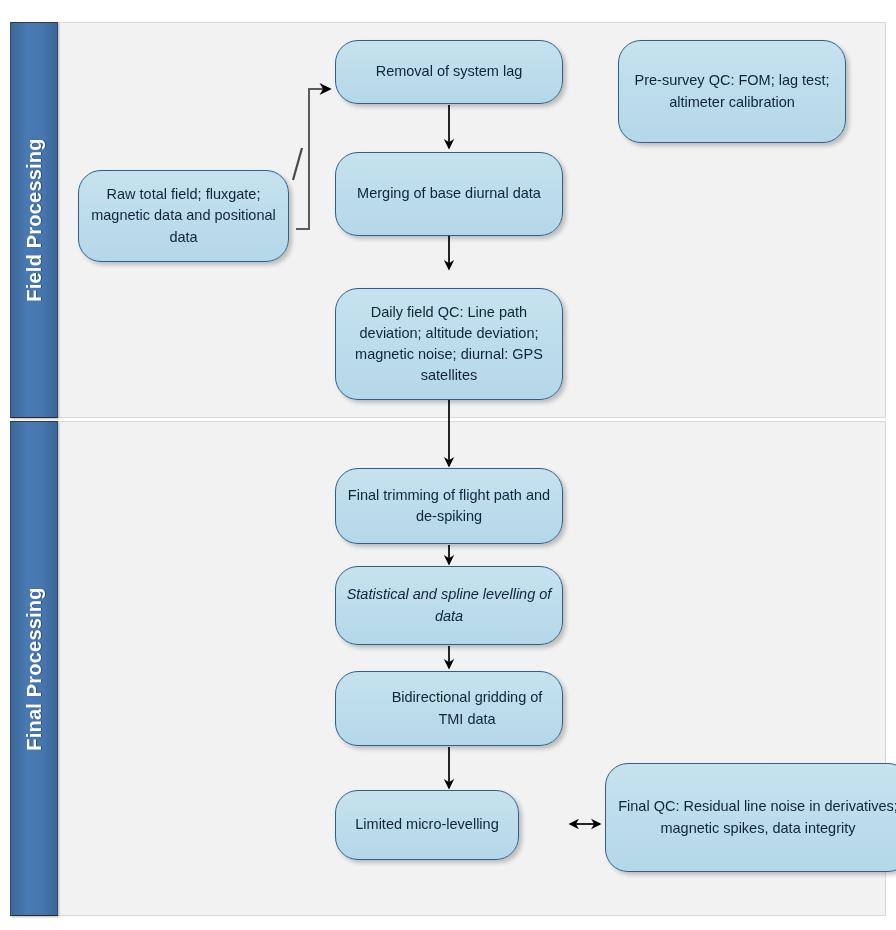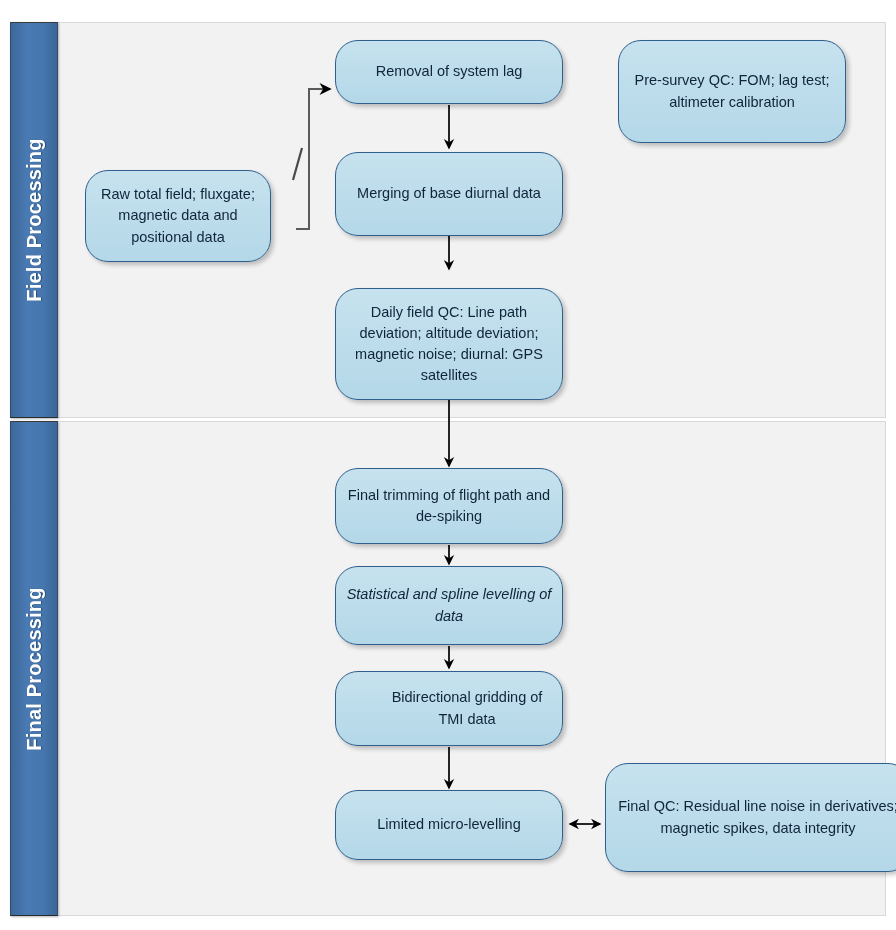--- a/index.html
+++ b/index.html
@@ -92,21 +92,21 @@
   </div>
 
   <div class="box" id="n-removal" style="left:335px;top:40px;width:228px;height:64px;">
     <span>Removal of system lag</span>
   </div>
 
   <div class="box" id="n-presurvey" style="left:618px;top:40px;width:228px;height:103px;">
     <span>Pre-survey QC: FOM; lag test; altimeter calibration</span>
   </div>
 
-  <div class="box" id="n-raw" style="left:85px;top:170px;width:186px;height:92px;">
+  <div class="box" id="n-raw" style="left:78px;top:170px;width:211px;height:92px;">
     <span>Raw total field; fluxgate; magnetic data and positional data</span>
   </div>
 
   <div class="box" id="n-merging" style="left:335px;top:152px;width:228px;height:84px;">
     <span>Merging of base diurnal data</span>
   </div>
 
   <div class="box" id="n-dailyqc" style="left:335px;top:288px;width:228px;height:112px;">
     <span>Daily field QC: Line path deviation; altitude deviation; magnetic noise; diurnal: GPS satellites</span>
   </div>
@@ -116,21 +116,21 @@
   </div>
 
   <div class="box" id="n-levelling" style="left:335px;top:566px;width:228px;height:79px;font-style:italic;">
     <span>Statistical and spline levelling of data</span>
   </div>
 
   <div class="box" id="n-gridding" style="left:335px;top:671px;width:228px;height:75px;padding-left:44px;">
     <span>Bidirectional gridding of TMI data</span>
   </div>
 
-  <div class="box" id="n-microlevel" style="left:335px;top:790px;width:228px;height:70px;">
+  <div class="box" id="n-microlevel" style="left:335px;top:790px;width:184px;height:70px;">
     <span>Limited micro-levelling</span>
   </div>
 
   <div class="box" id="n-finalqc" style="left:605px;top:763px;width:306px;height:109px;">
     <span>Final QC: Residual line noise in derivatives; magnetic spikes, data integrity</span>
   </div>
 
 </div>
 
 </body></html>

